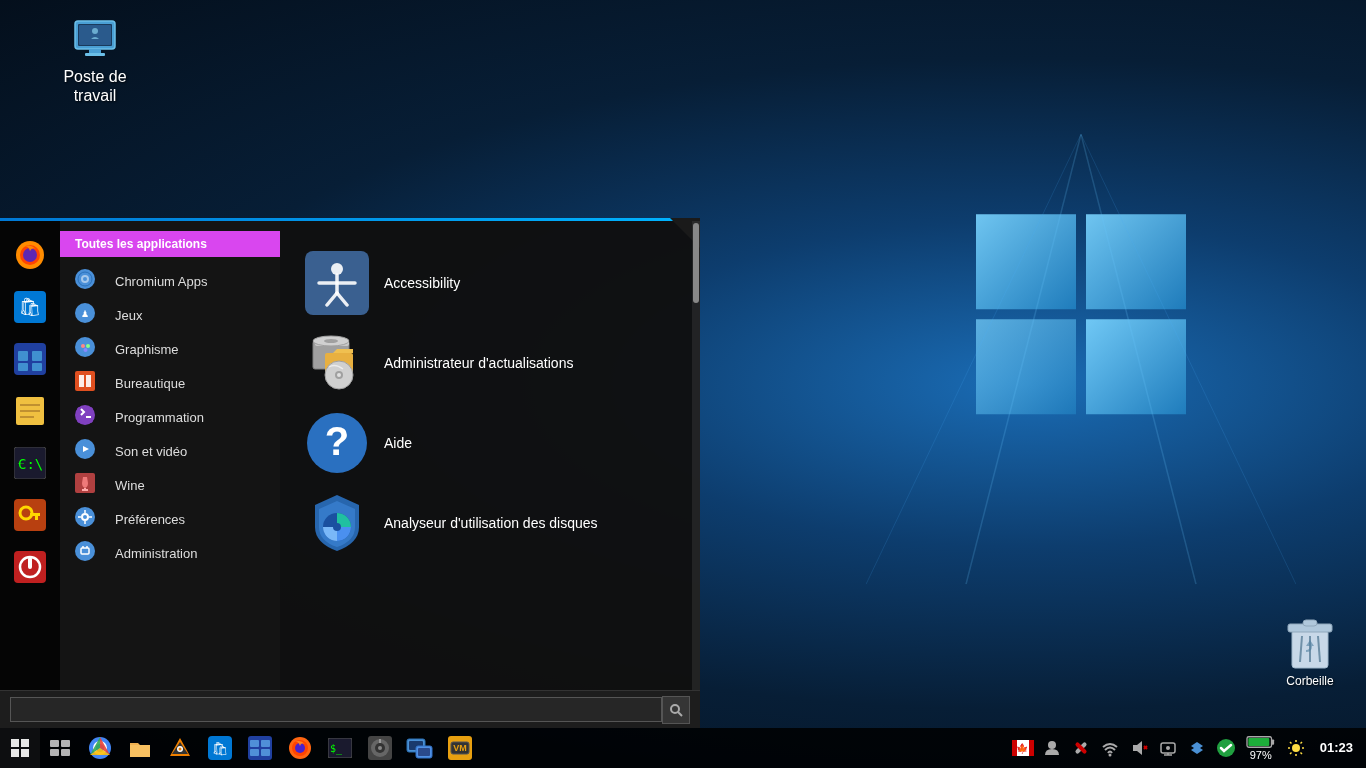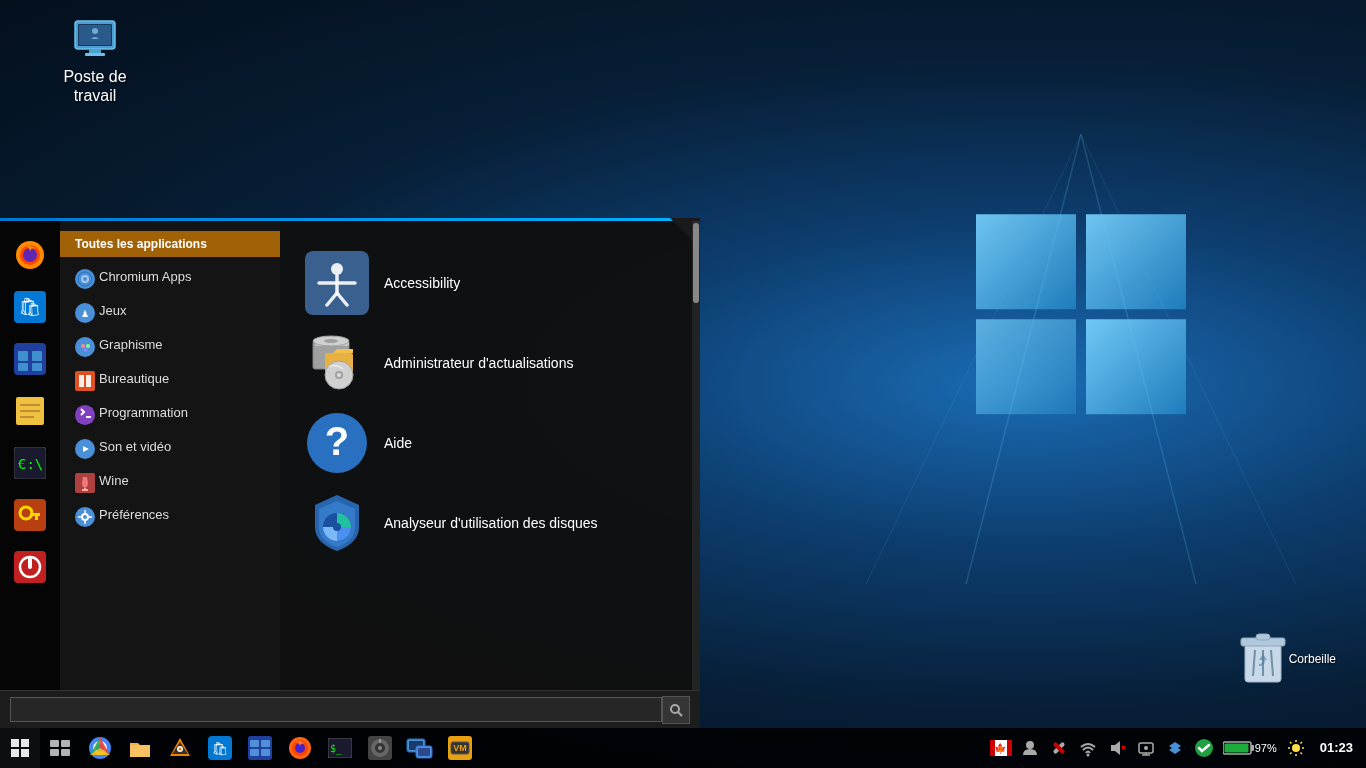--- a/index.html
+++ b/index.html
@@ -45,21 +45,21 @@
       text-shadow: 1px 1px 2px rgba(0,0,0,0.8);
       line-height: 1.2;
     }
 
     
     .recycle-bin {
       position: absolute;
       right: 30px;
       bottom: 80px;
       display: flex;
-      flex-direction: row;
+      flex-direction: column;
       align-items: center;
       cursor: pointer;
       text-align: right;
     }
 
     
     .taskbar {
       position: absolute;
       bottom: 0;
       left: 0;
@@ -132,36 +132,36 @@
 
     
     .category-list {
       width: 220px;
       background: rgba(20,20,20,0.98);
       overflow-y: auto;
       padding: 10px 0;
     }
 
     .category-header {
-      background: #a16207;
+      background: #d946ef;
       color: white;
       padding: 6px 15px;
       font-size: 12px;
       font-weight: bold;
       margin-bottom: 5px;
     }
 
     .category-item {
       display: flex;
-      align-items: flex-start;
+      align-items: flex-end;
       padding: 7px 15px;
       cursor: pointer;
       color: #ddd;
       font-size: 13px;
-      gap: 4px;
+      gap: 20px;
     }
 
     .cat-icon {
       width: 20px;
       height: 20px;
       border-radius: 50%;
       display: flex;
       align-items: center;
       justify-content: center;
       flex-shrink: 0;
@@ -522,20 +522,31 @@
               <circle cx="8" cy="8" r="3" fill="none" stroke="white" stroke-width="2"></circle>
               <line x1="8" y1="1" x2="8" y2="4" stroke="white" stroke-width="1.5"></line>
               <line x1="8" y1="12" x2="8" y2="15" stroke="white" stroke-width="1.5"></line>
               <line x1="1" y1="8" x2="4" y2="8" stroke="white" stroke-width="1.5"></line>
               <line x1="12" y1="8" x2="15" y2="8" stroke="white" stroke-width="1.5"></line>
             </svg>
           </div>
           <span>Préférences</span>
         </div>
 
+        <div class="category-item">
+          <div class="cat-icon" style="background:#4a90d9;">
+            <svg width="16" height="16" viewBox="0 0 16 16">
+              <circle cx="8" cy="8" r="7" fill="#4a90d9"></circle>
+              <rect x="4" y="5" width="8" height="6" rx="1" fill="none" stroke="white" stroke-width="1.5"></rect>
+              <line x1="6" y1="5" x2="6" y2="3" stroke="white" stroke-width="1.5"></line>
+              <line x1="10" y1="5" x2="10" y2="3" stroke="white" stroke-width="1.5"></line>
+            </svg>
+          </div>
+          <span>Administration</span>
+        </div>
       </div>
 
       <div class="app-list">
 
         <div class="app-item">
           <div class="app-icon-large" style="background:#3a6090; position:relative;">
             <svg width="56" height="56" viewBox="0 0 56 56">
               <rect width="56" height="56" rx="8" fill="#3a6090"></rect>
 
               <circle cx="28" cy="14" r="6" fill="white" opacity="0.9"></circle>
@@ -788,21 +799,21 @@
         </svg>
       </div>
 
       <div class="tray-icon">
         <svg width="20" height="20" viewBox="0 0 20 20">
           <circle cx="10" cy="10" r="9" fill="#20a040"></circle>
           <path d="M5,10 L8,13 L15,7" fill="none" stroke="white" stroke-width="2.5" stroke-linecap="round"></path>
         </svg>
       </div>
 
-      <div class="tray-icon" style="width:auto; padding:0 3px;">
+      <div class="tray-icon" style="width:auto; padding:0 3px;flex-direction:column;">
         <svg width="32" height="16" viewBox="0 0 32 16">
           <rect x="0" y="2" width="28" height="12" rx="2" fill="none" stroke="#aaa" stroke-width="1.5"></rect>
           <rect x="28" y="5" width="3" height="6" rx="1" fill="#aaa"></rect>
           <rect x="1.5" y="3.5" width="24" height="9" rx="1" fill="#20c040" opacity="0.9"></rect>
         </svg>
         <span style="color:white;font-size:11px;">97%</span>
       </div>
 
       <div class="tray-icon">
         <svg width="18" height="18" viewBox="0 0 18 18">

